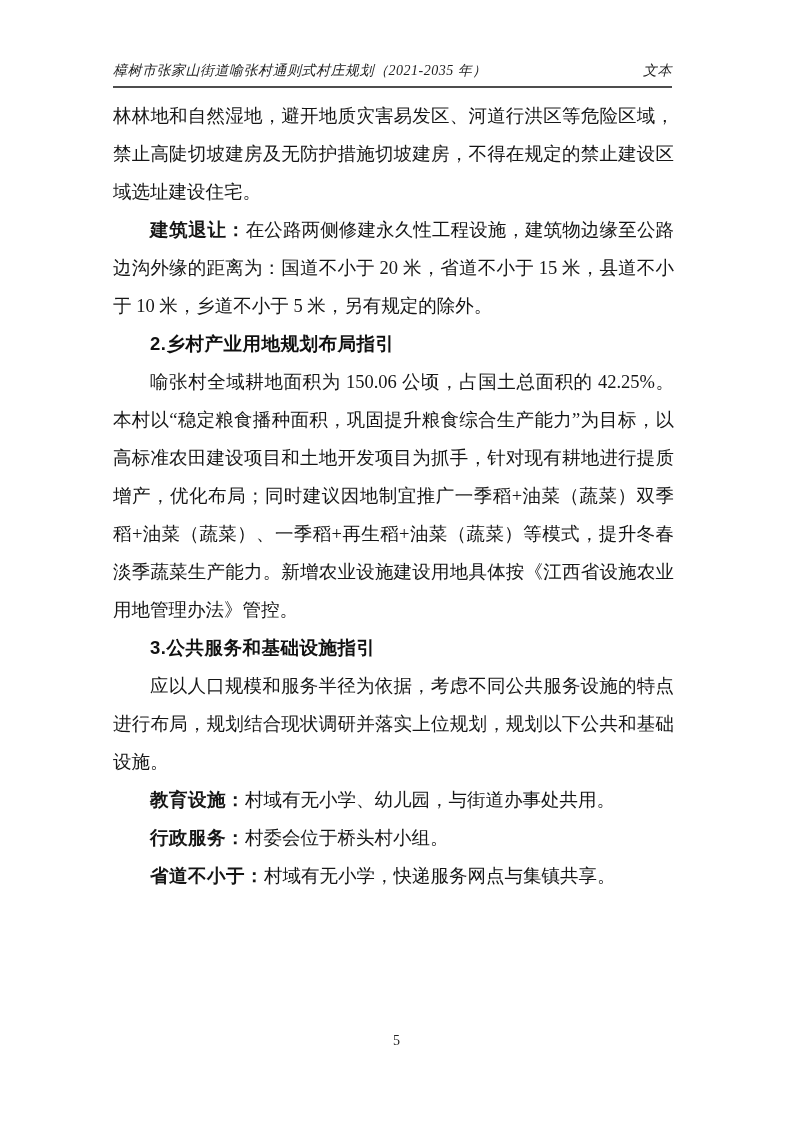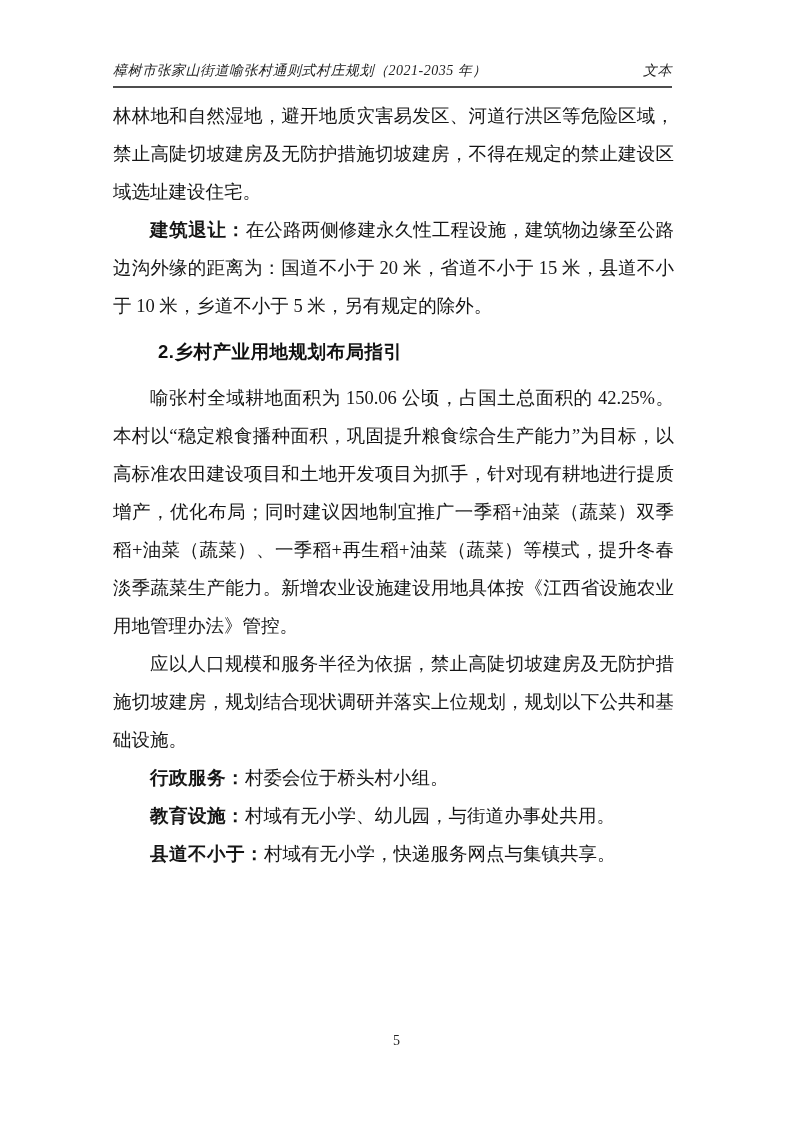--- a/index.html
+++ b/index.html
@@ -51,21 +51,21 @@
   }
   .para.no-indent {
     text-indent: 0;
   }
   .lead-label {
     font-family: "Liberation Sans", "DejaVu Sans", sans-serif;
     font-weight: 700;
     letter-spacing: 0.5px;
   }
   .heading {
-    margin: 8px;
+    margin: 0;
     font-family: "Liberation Sans", "DejaVu Sans", sans-serif;
     font-weight: 700;
     font-size: 18.5px;
     line-height: 38px;
     text-indent: 2em;
     text-align: left;
     color: #111111;
     letter-spacing: 0.5px;
   }
   
@@ -92,30 +92,31 @@
   <main class="content">
 
     <p class="para no-indent">林林地和自然湿地，避开地质灾害易发区、河道行洪区等危险区域，禁止高陡切坡建房及无防护措施切坡建房，不得在规定的禁止建设区域选址建设住宅。</p>
 
     <p class="para"><span class="lead-label">建筑退让：</span><span>在公路两侧修建永久性工程设施，建筑物边缘至公路边沟外缘的距离为：国道不小于 20 米，省道不小于 15 米，县道不小于 10 米，乡道不小于 5 米，另有规定的除外。</span></p>
 
     <h2 class="heading">2.乡村产业用地规划布局指引</h2>
 
     <p class="para">喻张村全域耕地面积为 150.06 公顷，占国土总面积的 42.25%。本村以“稳定粮食播种面积，巩固提升粮食综合生产能力”为目标，以高标准农田建设项目和土地开发项目为抓手，针对现有耕地进行提质增产，优化布局；同时建议因地制宜推广一季稻+油菜（蔬菜）双季稻+油菜（蔬菜）、一季稻+再生稻+油菜（蔬菜）等模式，提升冬春淡季蔬菜生产能力。新增农业设施建设用地具体按《江西省设施农业用地管理办法》管控。</p>
 
+    <h2 class="heading">3.公共服务和基础设施指引</h2>
 
-    <p class="para">应以人口规模和服务半径为依据，禁止高陡切坡建房及无防护措施切坡建房，规划结合现状调研并落实上位规划，规划以下公共和基础设施。</p>
+    <p class="para">应以人口规模和服务半径为依据，考虑不同公共服务设施的特点进行布局，规划结合现状调研并落实上位规划，规划以下公共和基础设施。</p>
+
+    <p class="para"><span class="lead-label">教育设施：</span><span>村域有无小学、幼儿园，与街道办事处共用。</span></p>
 
     <p class="para"><span class="lead-label">行政服务：</span><span>村委会位于桥头村小组。</span></p>
 
-    <p class="para"><span class="lead-label">教育设施：</span><span>村域有无小学、幼儿园，与街道办事处共用。</span></p>
 
 
-
-    <p class="para"><span class="lead-label">县道不小于：</span><span>村域有无小学，快递服务网点与集镇共享。</span></p>
+    <p class="para"><span class="lead-label">省道不小于：</span><span>村域有无小学，快递服务网点与集镇共享。</span></p>
 
   </main>
 
   <footer class="page-footer">
     <span>5</span>
   </footer>
 
 </div>
 
 </body></html>

